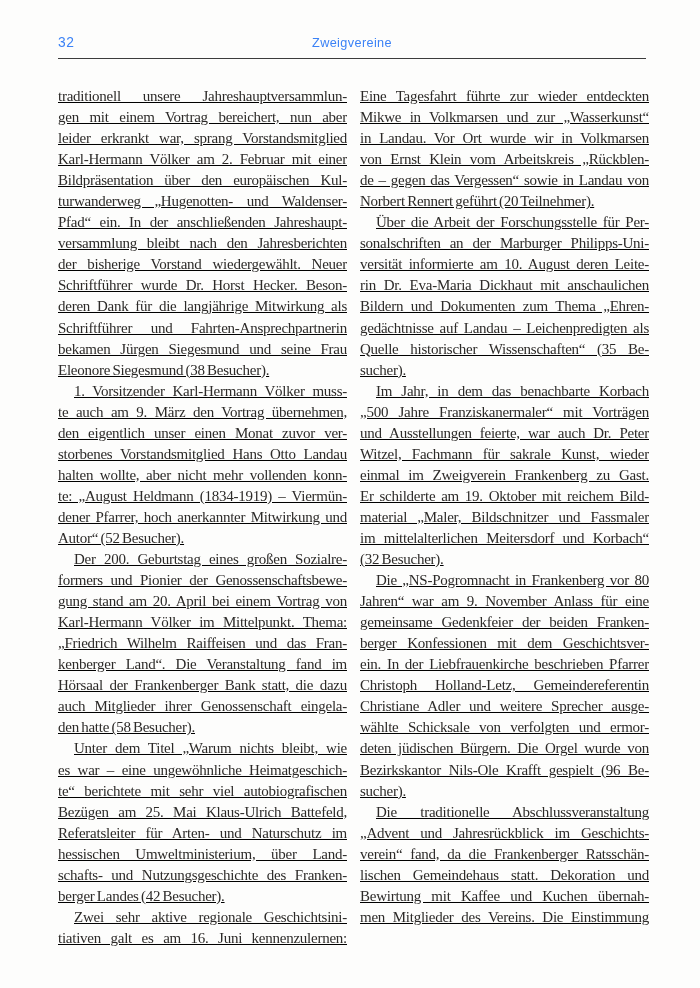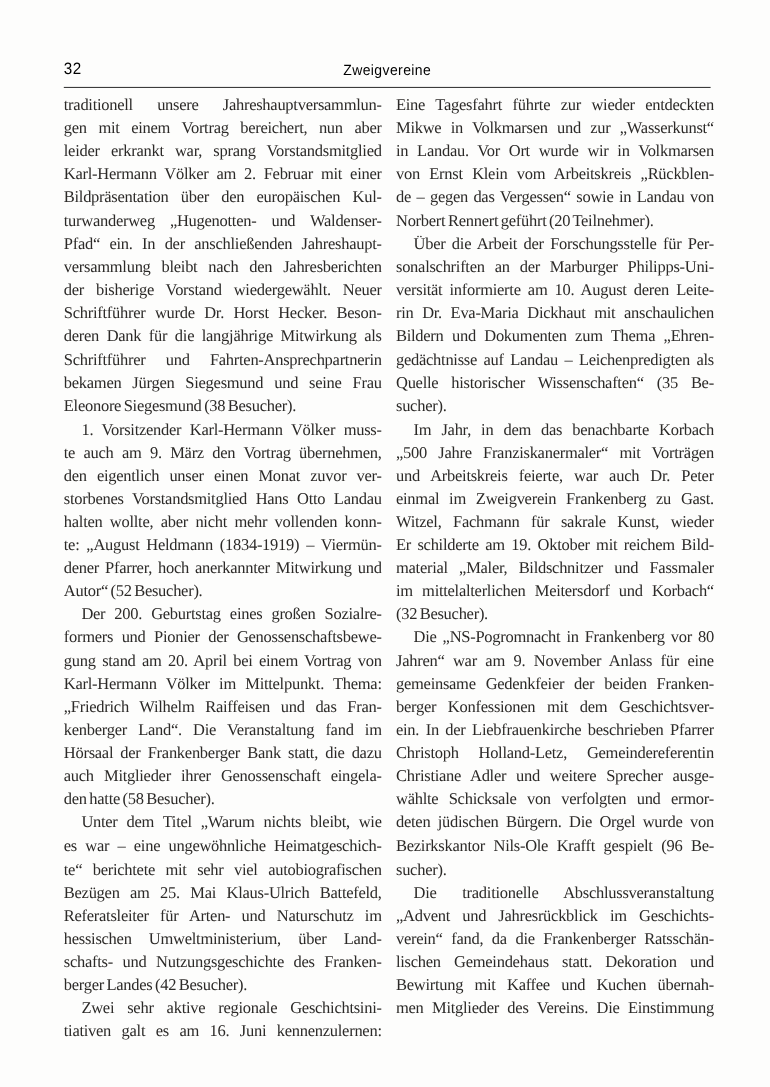--- a/index.html
+++ b/index.html
@@ -10,43 +10,44 @@
     overflow: hidden;
   }
   .page {
     width: 700px; height: 988px;
     background: #fdfdfc;
     box-sizing: border-box;
     position: relative;
   }
   .header {
     position: absolute;
-    left: 58px; right: 54px; top: 52px;
+    left: 58px; right: 54px; top: 31px;
     height: 27px;
     border-bottom: 1px solid #3c3c3c;
     font-family: "Liberation Sans", sans-serif;
-    color: #000000;
+    color: #3b82f6;
   }
   .page-number {
     position: absolute; left: 0; top: 2px;
     font-size: 15px; letter-spacing: 0.5px;
     transform: scaleX(0.92); transform-origin: left center;
   }
   .section-title {
     position: absolute; left: 0; right: 0; top: 4px;
     text-align: center;
     font-size: 13.5px; letter-spacing: 0.4px;
     transform: scaleX(0.94); transform-origin: center center;
   }
   .columns {
     position: absolute;
     left: 58px; top: 86px;
     width: 591px;
     display: flex;
     gap: 13px;
+    text-decoration: underline;
   }
   .column {
     width: 289px;
     color: #2c2a28;
     font-size: 15px;
     letter-spacing: -0.25px;
     word-spacing: -1.2px;
   }
   .paragraph { margin: 0; padding: 0; }
   .line {
@@ -139,23 +140,23 @@
           <div class="line">versität informierte am 10. August deren Leite-</div>
           <div class="line">rin Dr. Eva-Maria Dickhaut mit anschaulichen</div>
           <div class="line">Bildern und Dokumenten zum Thema „Ehren-</div>
           <div class="line">gedächtnisse auf Landau – Leichenpredigten als</div>
           <div class="line">Quelle historischer Wissenschaften“ (35 Be-</div>
           <div class="line last">sucher).</div>
         </div>
         <div class="paragraph">
           <div class="line first">Im Jahr, in dem das benachbarte Korbach</div>
           <div class="line">„500 Jahre Franziskanermaler“ mit Vorträgen</div>
-          <div class="line">und Arbeitskreis feierte, war auch Dr. Peter</div>
+          <div class="line">und Ausstellungen feierte, war auch Dr. Peter</div>
+          <div class="line">Witzel, Fachmann für sakrale Kunst, wieder</div>
           <div class="line">einmal im Zweigverein Frankenberg zu Gast.</div>
-          <div class="line">Witzel, Fachmann für sakrale Kunst, wieder</div>
           <div class="line">Er schilderte am 19. Oktober mit reichem Bild-</div>
           <div class="line">material „Maler, Bildschnitzer und Fassmaler</div>
           <div class="line">im mittelalterlichen Meitersdorf und Korbach“</div>
           <div class="line last">(32 Besucher).</div>
         </div>
         <div class="paragraph">
           <div class="line first">Die „NS-Pogromnacht in Frankenberg vor 80</div>
           <div class="line">Jahren“ war am 9. November Anlass für eine</div>
           <div class="line">gemeinsame Gedenkfeier der beiden Franken-</div>
           <div class="line">berger Konfessionen mit dem Geschichtsver-</div>

